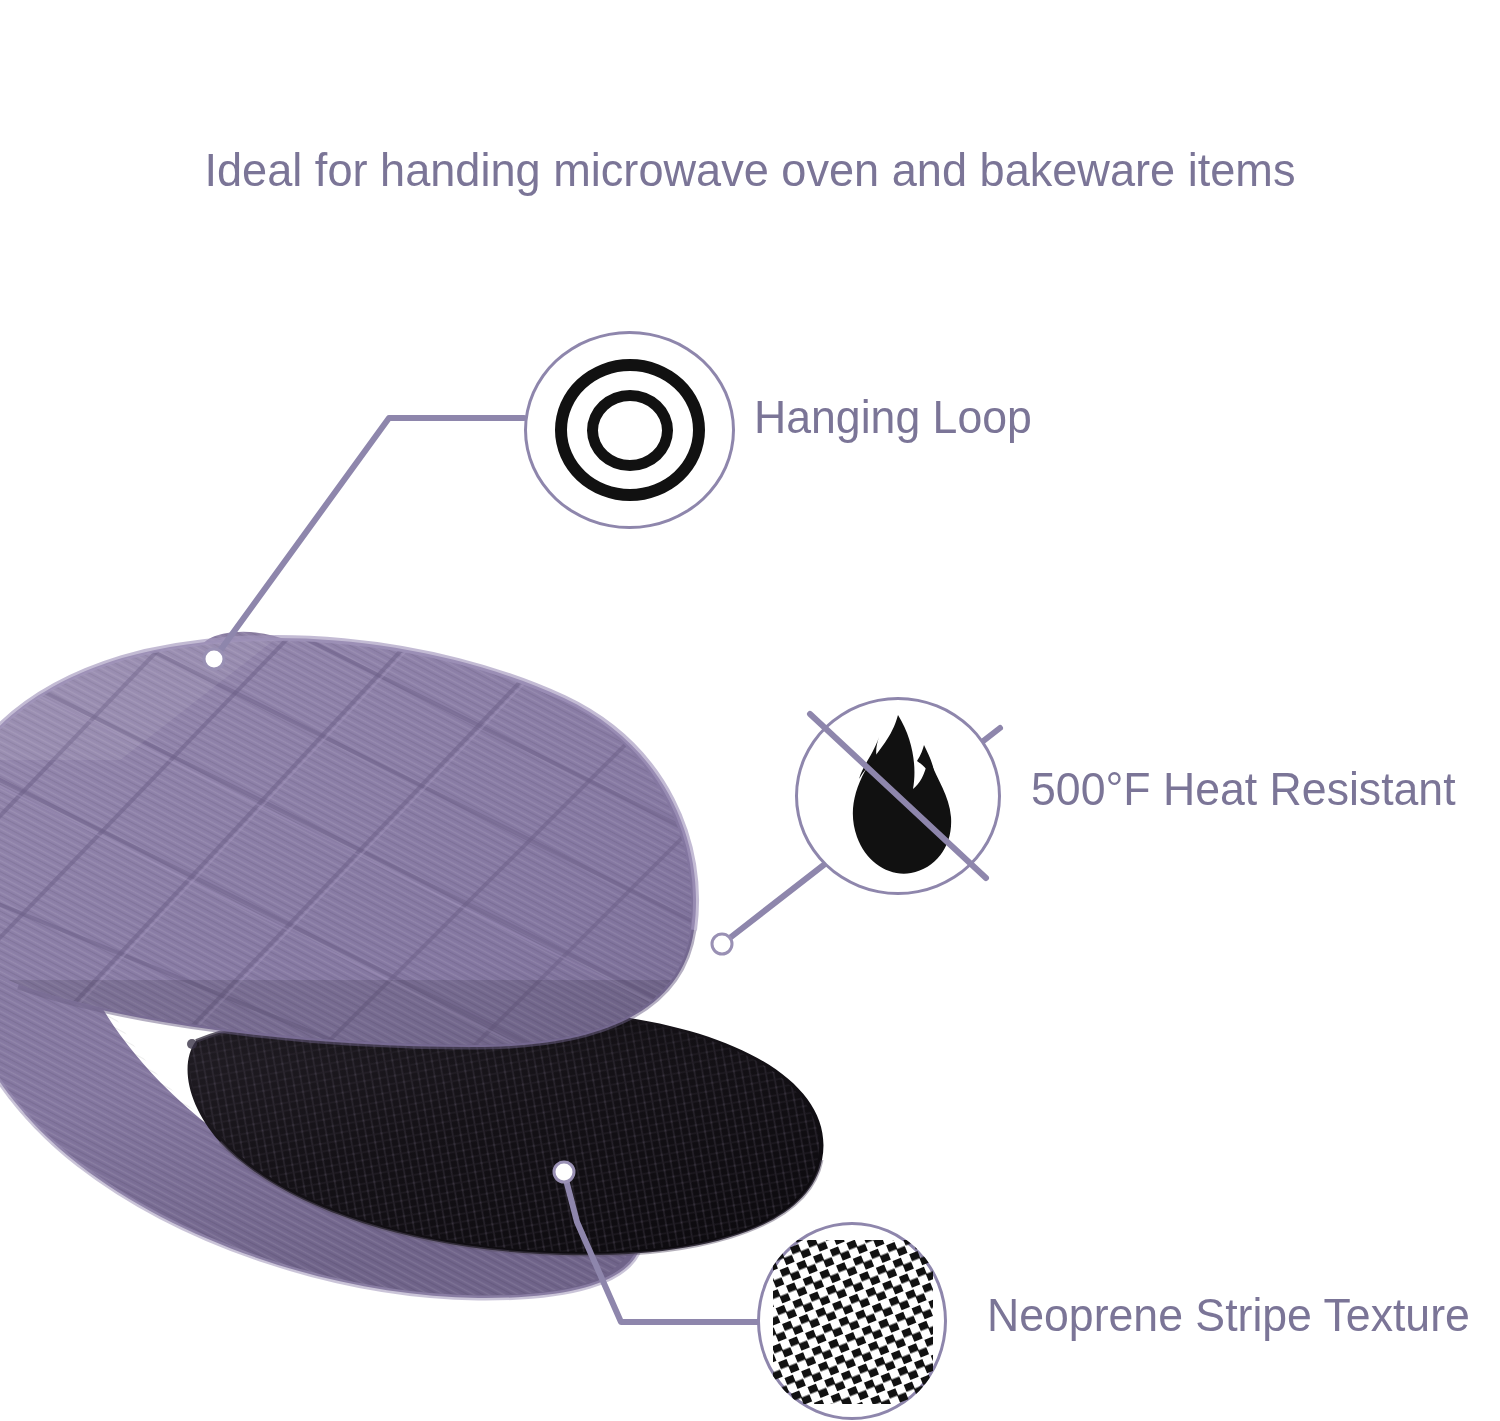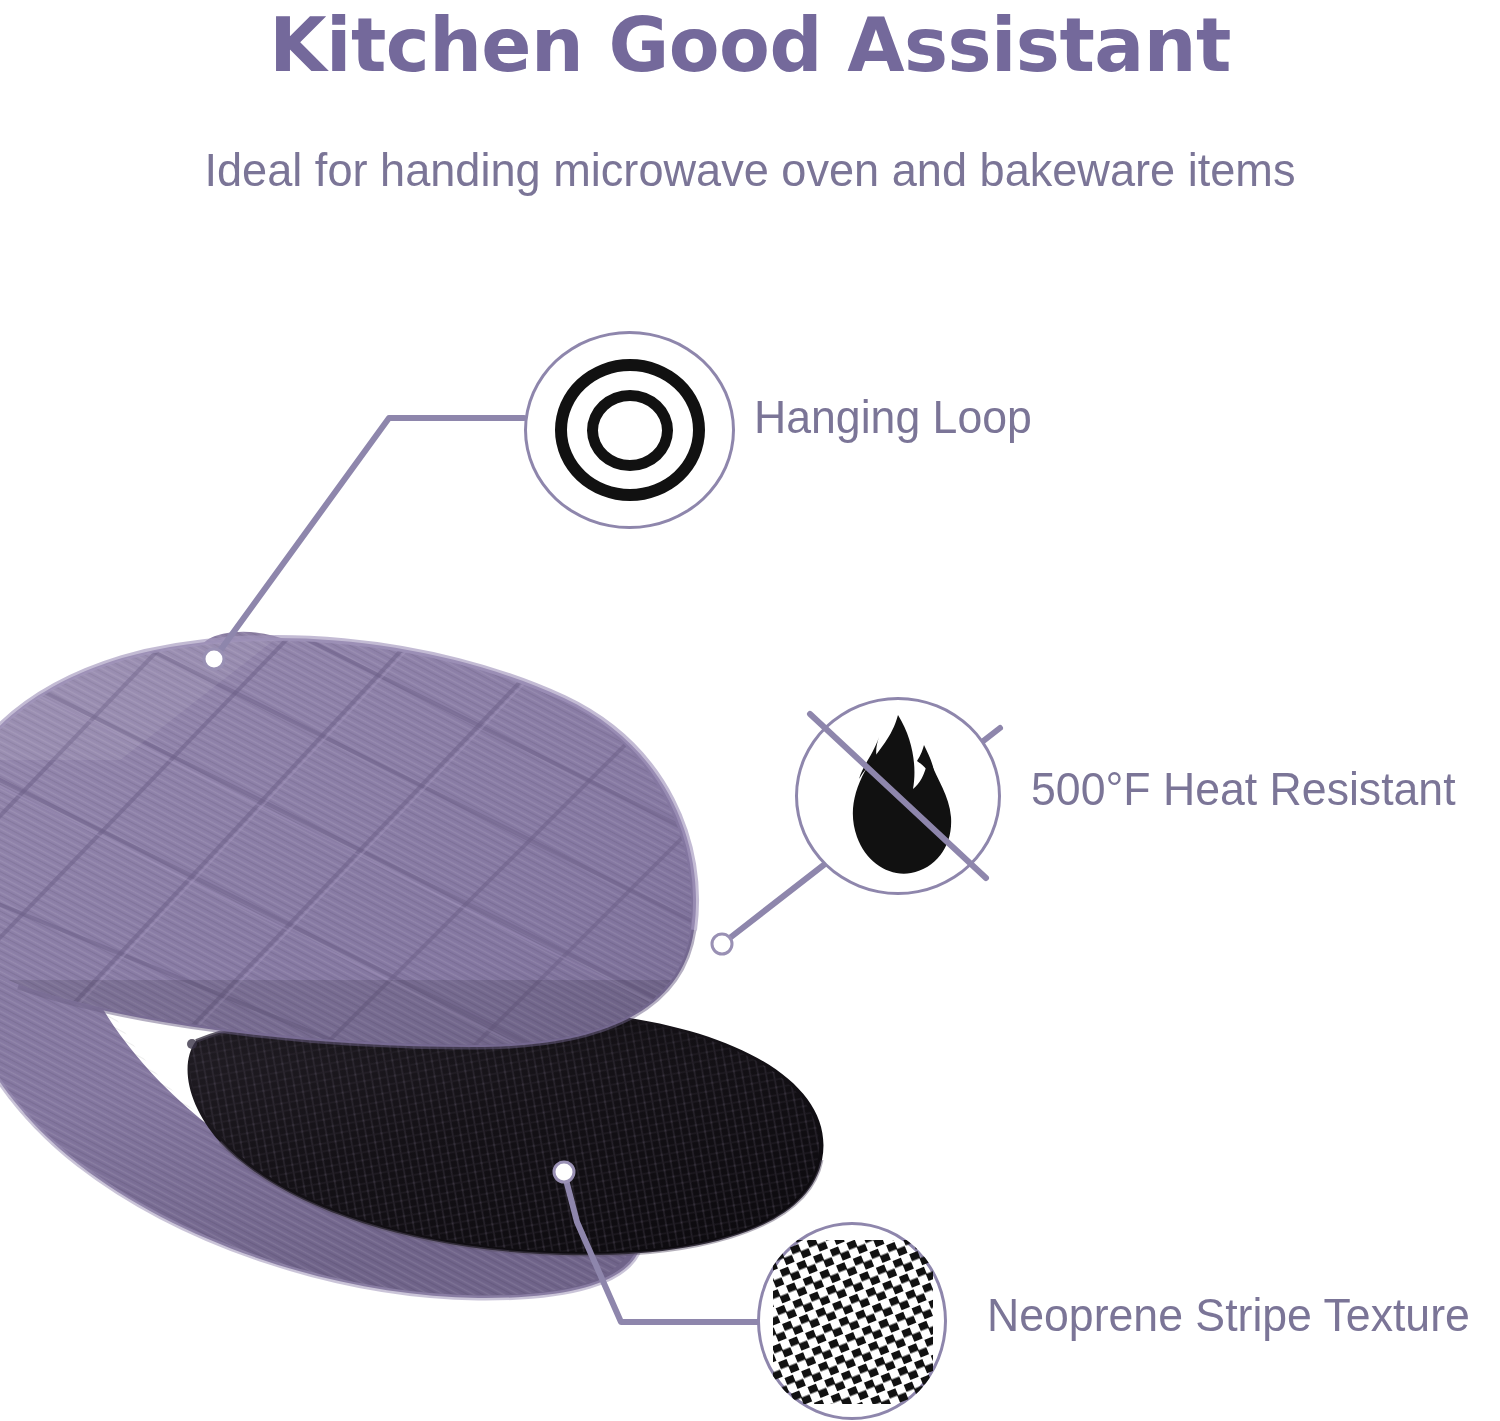--- a/index.html
+++ b/index.html
@@ -95,21 +95,20 @@
     position: absolute;
     overflow: hidden;
     border-radius: 50%;
   }
 </style>
 </head>
 <body>
 
 <div id="page">
 
-  <div id="title">Kitchen Good Assistant</div>
   <div id="subtitle">Ideal for handing microwave oven and bakeware items</div>
 
   <svg id="product" viewBox="0 0 1500 1421" xmlns="http://www.w3.org/2000/svg">
     <defs>
 
       <linearGradient id="shellGrad" x1="0" y1="0" x2="1" y2="1">
         <stop offset="0%" stop-color="#978aaf"></stop>
         <stop offset="35%" stop-color="#8d80a8"></stop>
         <stop offset="75%" stop-color="#8376a0"></stop>
         <stop offset="100%" stop-color="#766a92"></stop>

